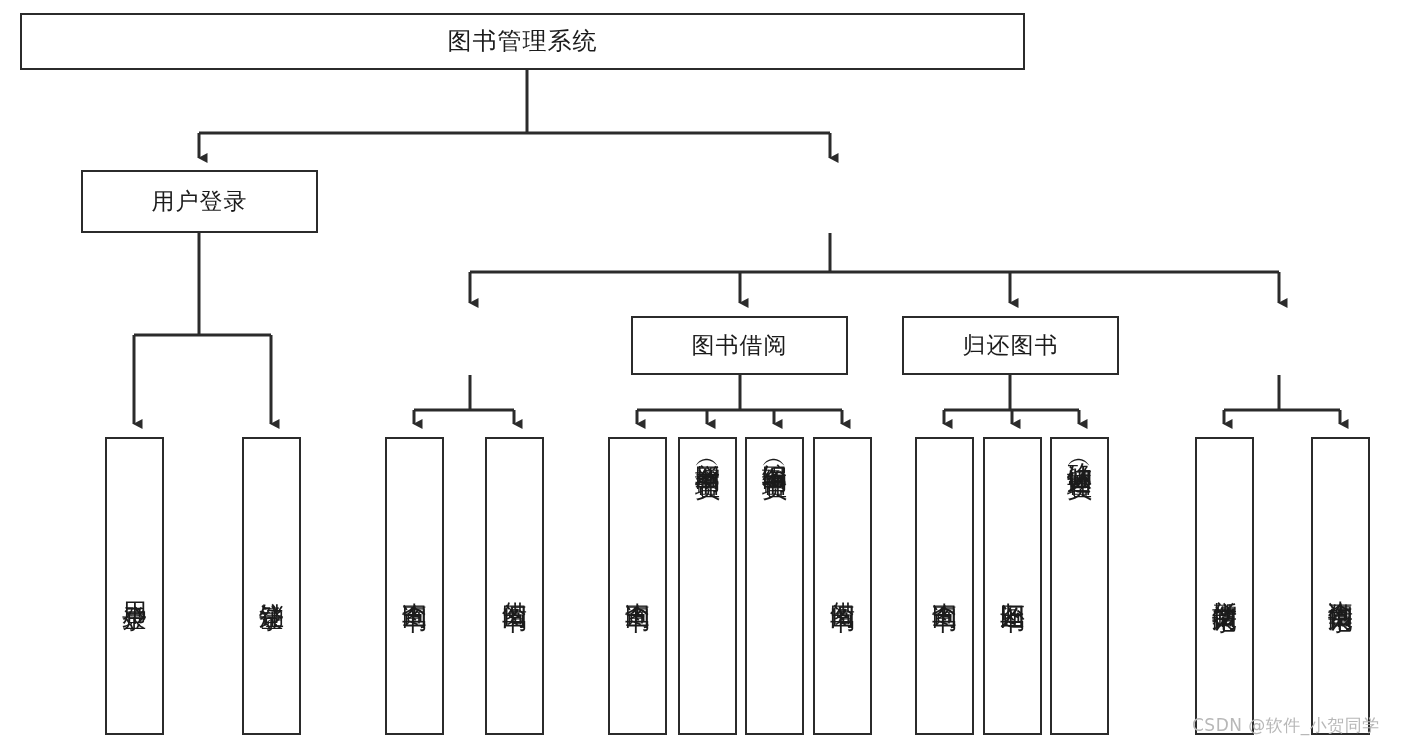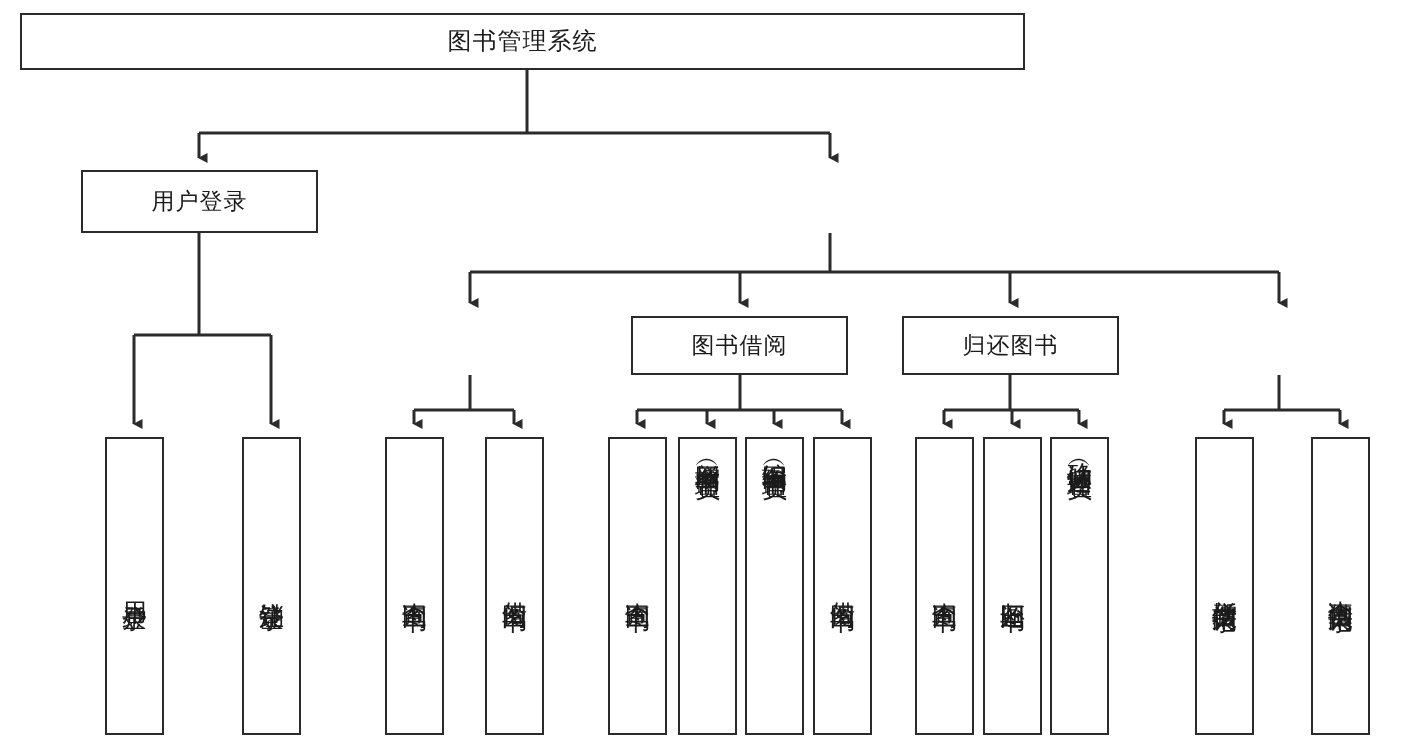--- a/index.html
+++ b/index.html
@@ -183,14 +183,15 @@
     <span class="label">确认归还（管理员）</span>
   </div>
 
   <div class="node v centered" style="left:1195px; top:437px; width:59px; height:298px;">
     <span class="label">新增借阅记录</span>
   </div>
   <div class="node v centered" style="left:1311px; top:437px; width:59px; height:298px;">
     <span class="label">查询借阅记录</span>
   </div>
 
+  <div class="watermark">CSDN @软件_小贺同学</div>
 
 </div>
 
 </body></html>

